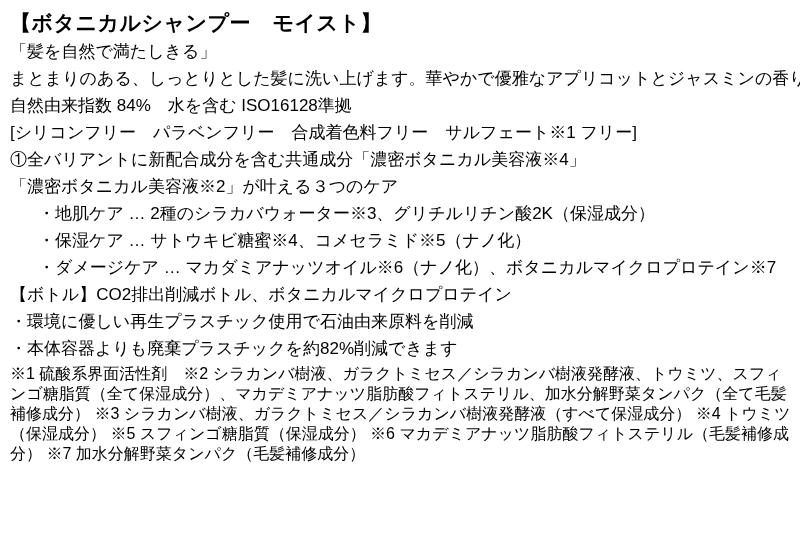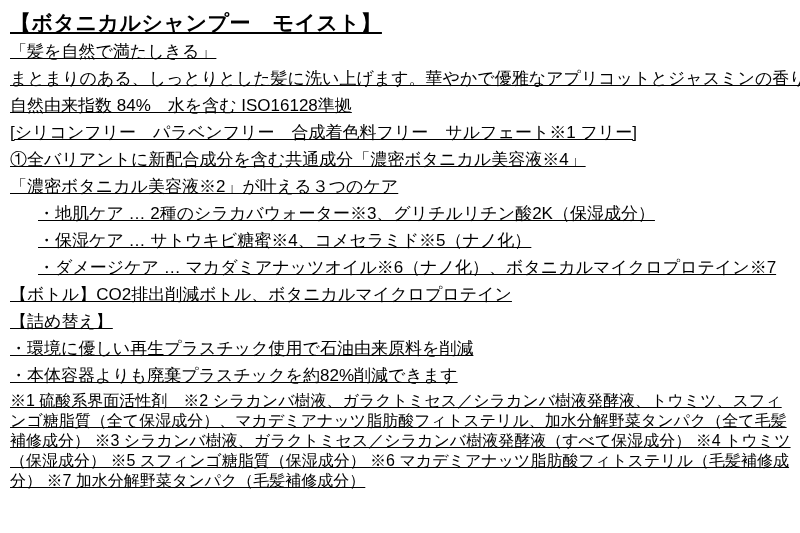--- a/index.html
+++ b/index.html
@@ -13,21 +13,20 @@
     overflow: hidden;
     font-family: "Liberation Sans", sans-serif;
     color: #000000;
   }
   .doc {
     box-sizing: border-box;
     width: 800px;
     height: 533px;
     padding: 8px 4px 0 10px;
     background: #ffffff;
-    text-decoration: underline;
   }
   .doc-title {
     font-size: 21px;
     font-weight: bold;
     line-height: 30px;
     white-space: nowrap;
     letter-spacing: 0.5px;
   }
   .line {
     font-size: 17px;
@@ -56,18 +55,17 @@
   <div class="line">「髪を自然で満たしきる」</div>
   <div class="line">まとまりのある、しっとりとした髪に洗い上げます。華やかで優雅なアプリコットとジャスミンの香り</div>
   <div class="line">自然由来指数 84%　水を含む ISO16128準拠</div>
   <div class="line">[シリコンフリー　パラベンフリー　合成着色料フリー　サルフェート※1 フリー]</div>
   <div class="line">①全バリアントに新配合成分を含む共通成分「濃密ボタニカル美容液※4」</div>
   <div class="line">「濃密ボタニカル美容液※2」が叶える３つのケア</div>
   <div class="line indent">・地肌ケア … 2種のシラカバウォーター※3、グリチルリチン酸2K（保湿成分）</div>
   <div class="line indent">・保湿ケア … サトウキビ糖蜜※4、コメセラミド※5（ナノ化）</div>
   <div class="line indent">・ダメージケア … マカダミアナッツオイル※6（ナノ化）、ボタニカルマイクロプロテイン※7</div>
   <div class="line">【ボトル】CO2排出削減ボトル、ボタニカルマイクロプロテイン</div>
-  <div class="line">【詰め替え】</div>
   <div class="line">・環境に優しい再生プラスチック使用で石油由来原料を削減</div>
   <div class="line">・本体容器よりも廃棄プラスチックを約82%削減できます</div>
 
   <div class="footnotes">※1 硫酸系界面活性剤　※2 シラカンバ樹液、ガラクトミセス／シラカンバ樹液発酵液、トウミツ、スフィンゴ糖脂質（全て保湿成分）、マカデミアナッツ脂肪酸フィトステリル、加水分解野菜タンパク（全て毛髪補修成分） ※3 シラカンバ樹液、ガラクトミセス／シラカンバ樹液発酵液（すべて保湿成分） ※4 トウミツ（保湿成分） ※5 スフィンゴ糖脂質（保湿成分） ※6 マカデミアナッツ脂肪酸フィトステリル（毛髪補修成分） ※7 加水分解野菜タンパク（毛髪補修成分）</div>
 </div>
 
 </body></html>

